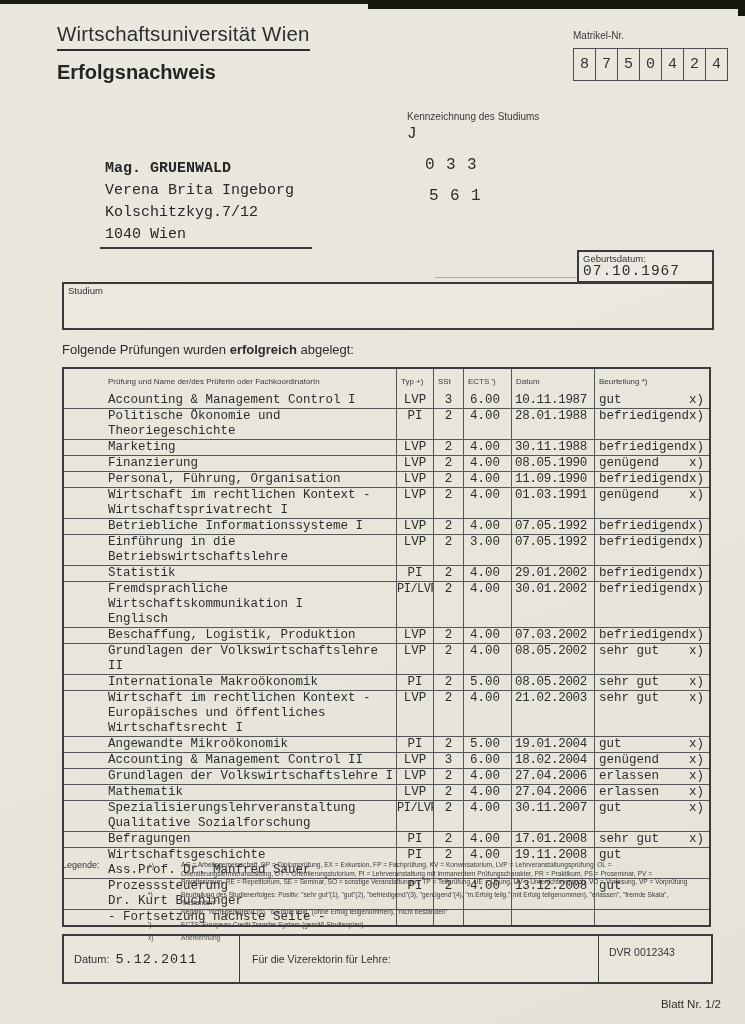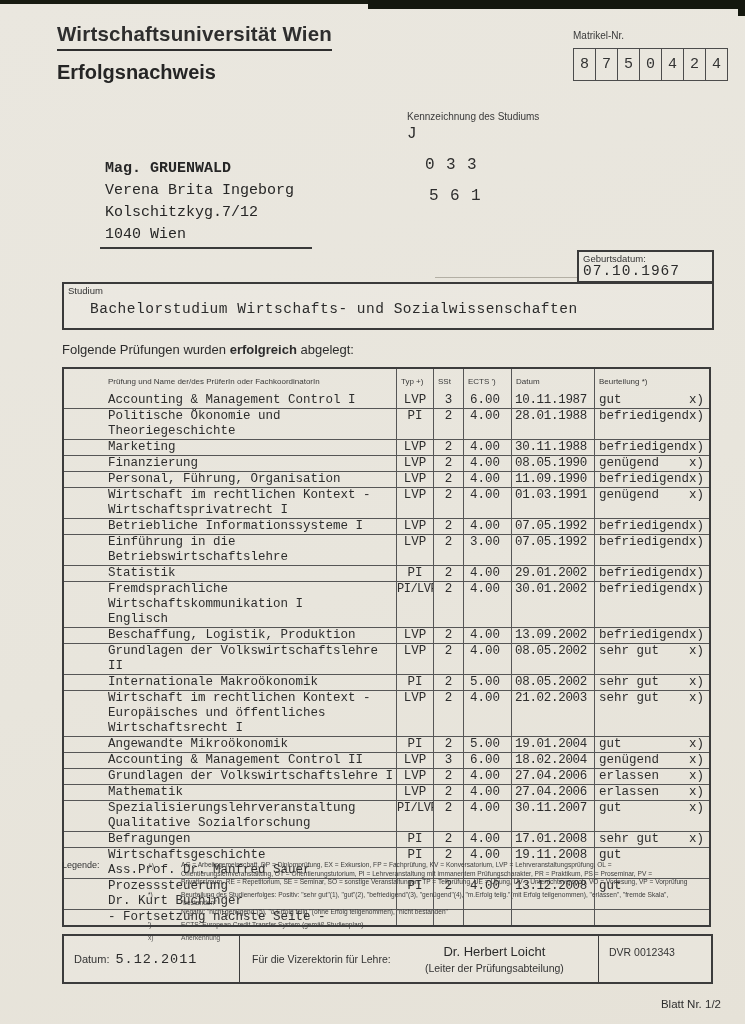--- a/index.html
+++ b/index.html
@@ -11,21 +11,21 @@
     color:#2d2d2d;
   }
   .mono { font-family:"Liberation Mono","DejaVu Sans Mono",monospace; }
   .abs { position:absolute; }
 
   
   .strip-top { left:0; top:0; width:745px; height:4px; background:#181b11; }
   .strip-top-right { left:368px; top:0; width:377px; height:9px; background:#14170e; }
   .strip-right-corner { left:738px; top:0; width:7px; height:16px; background:#14170e; }
 
-  .univ-title { left:57px; top:22px; font-size:20.5px; font-weight:700; color:#2e2e2e;
+  .univ-title { left:57px; top:22px; font-size:20.5px; font-weight:400; color:#2e2e2e;
                 border-bottom:2px solid #2e2e2e; padding-bottom:3px; letter-spacing:0.2px; }
   .doc-title  { left:57px; top:61px; font-size:20px; font-weight:700; color:#252525; }
 
   .small-label { font-size:10px; color:#3a3a3a; }
   .matrikel-label { left:573px; top:30px; }
   .kenn-label { left:407px; top:111px; }
 
   .cells { display:flex; }
   .cells .cell {
     width:23px; height:33px; border:1px solid #4c4c4c; margin-left:-1px;
@@ -155,21 +155,20 @@
 
   <div class="abs faint-line"></div>
 
   <div class="abs birth-box">
     <div class="lbl">Geburtsdatum:</div>
     <div class="val mono">07.10.1967</div>
   </div>
 
   <div class="abs studium-box">
     <div class="lbl">Studium</div>
-    <div class="val mono">Bachelorstudium Wirtschafts- und Sozialwissenschaften</div>
   </div>
 
   <div class="abs intro">
     <span>Folgende Prüfungen wurden </span><b>erfolgreich</b><span> abgelegt:</span>
   </div>
 
   <div class="abs exam-table">
     <div class="trow thead">
       <div>Prüfung und Name der/des PrüferIn oder FachkoordinatorIn</div>
       <div>Typ +)</div>
@@ -299,21 +298,21 @@
       <span>befriedigend</span>
       <span>x)</span>
     </div>
   </div>
 
   <div class="trow tbody-row">
     <div class="c-name">Beschaffung, Logistik, Produktion</div>
     <div class="c-typ">LVP</div>
     <div class="c-sst">2</div>
     <div class="c-ects">4.00</div>
-    <div class="c-dat">13.09.2002</div>
+    <div class="c-dat">07.03.2002</div>
     <div class="c-grade">
       <span>befriedigend</span>
       <span>x)</span>
     </div>
   </div>
 
   <div class="trow tbody-row">
     <div class="c-name">Grundlagen der Volkswirtschaftslehre II</div>
     <div class="c-typ">LVP</div>
     <div class="c-sst">2</div>
@@ -485,23 +484,19 @@
       </div>
     </div>
 
   <div class="abs footer-box">
     <div class="f-cell f-datum">
       <span class="lbl">Datum:</span>
       <span class="val mono">5.12.2011</span>
     </div>
     <div class="f-cell f-sign">
       <span class="lbl">Für die Vizerektorin für Lehre:</span>
-      <span class="sig">
-        <div class="name">Dr. Herbert Loicht</div>
-        <div class="role">(Leiter der Prüfungsabteilung)</div>
-      </span>
     </div>
     <div class="f-cell f-dvr">DVR 0012343</div>
   </div>
 
   <div class="abs sheet-label">Blatt Nr. 1/2</div>
 
 </div>
 
 </body></html>

